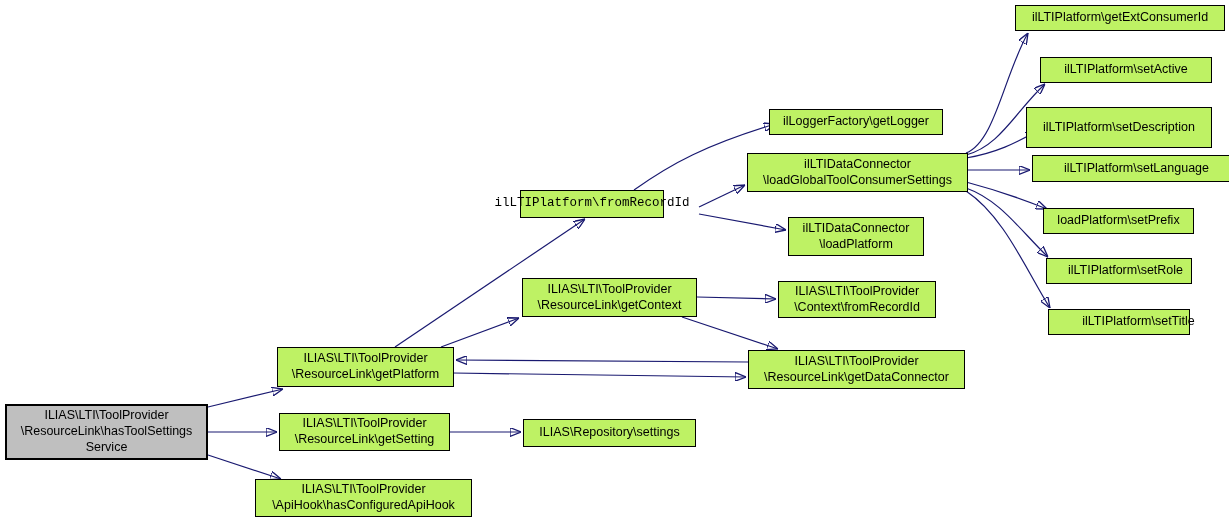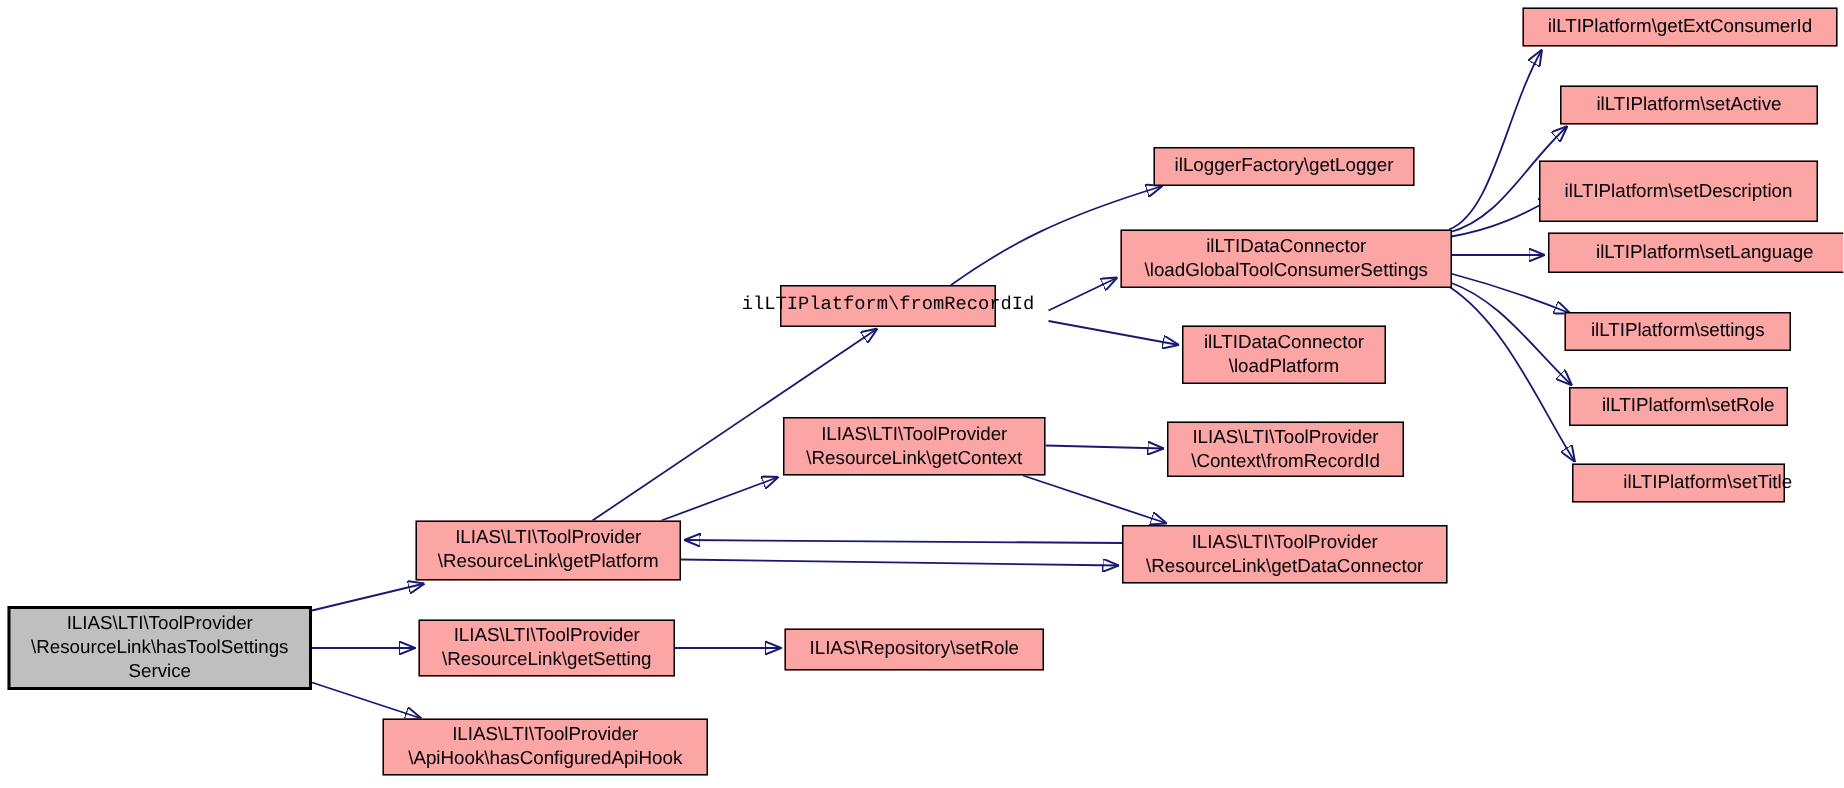--- a/index.html
+++ b/index.html
@@ -21,21 +21,21 @@
     top: 0;
   }
   .edges path {
     fill: none;
     stroke: #191970;
     stroke-width: 1.2;
   }
   .node {
     position: absolute;
     box-sizing: border-box;
-    background: #fca5a5;
+    background: #bef264;
     border: 1px solid #000000;
     color: #000000;
     font-size: 12.5px;
     line-height: 1.26;
     display: flex;
     align-items: center;
     justify-content: center;
     text-align: center;
     white-space: pre-line;
     padding: 1px 3px;
@@ -86,28 +86,28 @@
 
   <div class="node" style="left:277px; top:347px; width:177px; height:40px;">ILIAS\LTI\ToolProvider
 \ResourceLink\getPlatform</div>
 
   <div class="node" style="left:279px; top:413px; width:171px; height:38px;">ILIAS\LTI\ToolProvider
 \ResourceLink\getSetting</div>
 
   <div class="node" style="left:255px; top:479px; width:217px; height:38px;">ILIAS\LTI\ToolProvider
 \ApiHook\hasConfiguredApiHook</div>
 
-  <div class="node" style="left:523px; top:419px; width:173px; height:28px;">ILIAS\Repository\setRole</div>
+  <div class="node" style="left:523px; top:419px; width:173px; height:28px;">ILIAS\Repository\settings</div>
 
   <div class="node" style="left:520px; top:190px; width:144px; height:28px;font-family:Liberation Mono, monospace;">ilLTIPlatform\fromRecordId</div>
 
   <div class="node" style="left:522px; top:278px; width:175px; height:39px;">ILIAS\LTI\ToolProvider
 \ResourceLink\getContext</div>
 
-  <div class="node" style="left:769px; top:98px; width:174px; height:26px;">ilLoggerFactory\getLogger</div>
+  <div class="node" style="left:769px; top:109px; width:174px; height:26px;">ilLoggerFactory\getLogger</div>
 
   <div class="node" style="left:747px; top:153px; width:221px; height:39px;">ilLTIDataConnector
 \loadGlobalToolConsumerSettings</div>
 
   <div class="node" style="left:788px; top:217px; width:136px; height:39px;">ilLTIDataConnector
 \loadPlatform</div>
 
   <div class="node" style="left:778px; top:281px; width:158px; height:37px;">ILIAS\LTI\ToolProvider
 \Context\fromRecordId</div>
 
@@ -115,19 +115,19 @@
 \ResourceLink\getDataConnector</div>
 
   <div class="node" style="left:1015px; top:5px; width:210px; height:26px;">ilLTIPlatform\getExtConsumerId</div>
 
   <div class="node" style="left:1040px; top:57px; width:172px; height:26px;">ilLTIPlatform\setActive</div>
 
   <div class="node" style="left:1026px; top:107px; width:186px; height:41px;">ilLTIPlatform\setDescription</div>
 
   <div class="node" style="left:1032px; top:155px; width:209px; height:27px;">ilLTIPlatform\setLanguage</div>
 
-  <div class="node" style="left:1043px; top:208px; width:151px; height:26px;">ilLTIPlatform\settings</div>
+  <div class="node" style="left:1043px; top:208px; width:151px; height:26px;">loadPlatform\setPrefix</div>
 
   <div class="node" style="left:1046px; top:258px; width:146px; height:26px;padding-left:16px;">ilLTIPlatform\setRole</div>
 
   <div class="node" style="left:1048px; top:309px; width:142px; height:26px;padding-left:42px;">ilLTIPlatform\setTitle</div>
 
 </div>
 
 </body></html>

